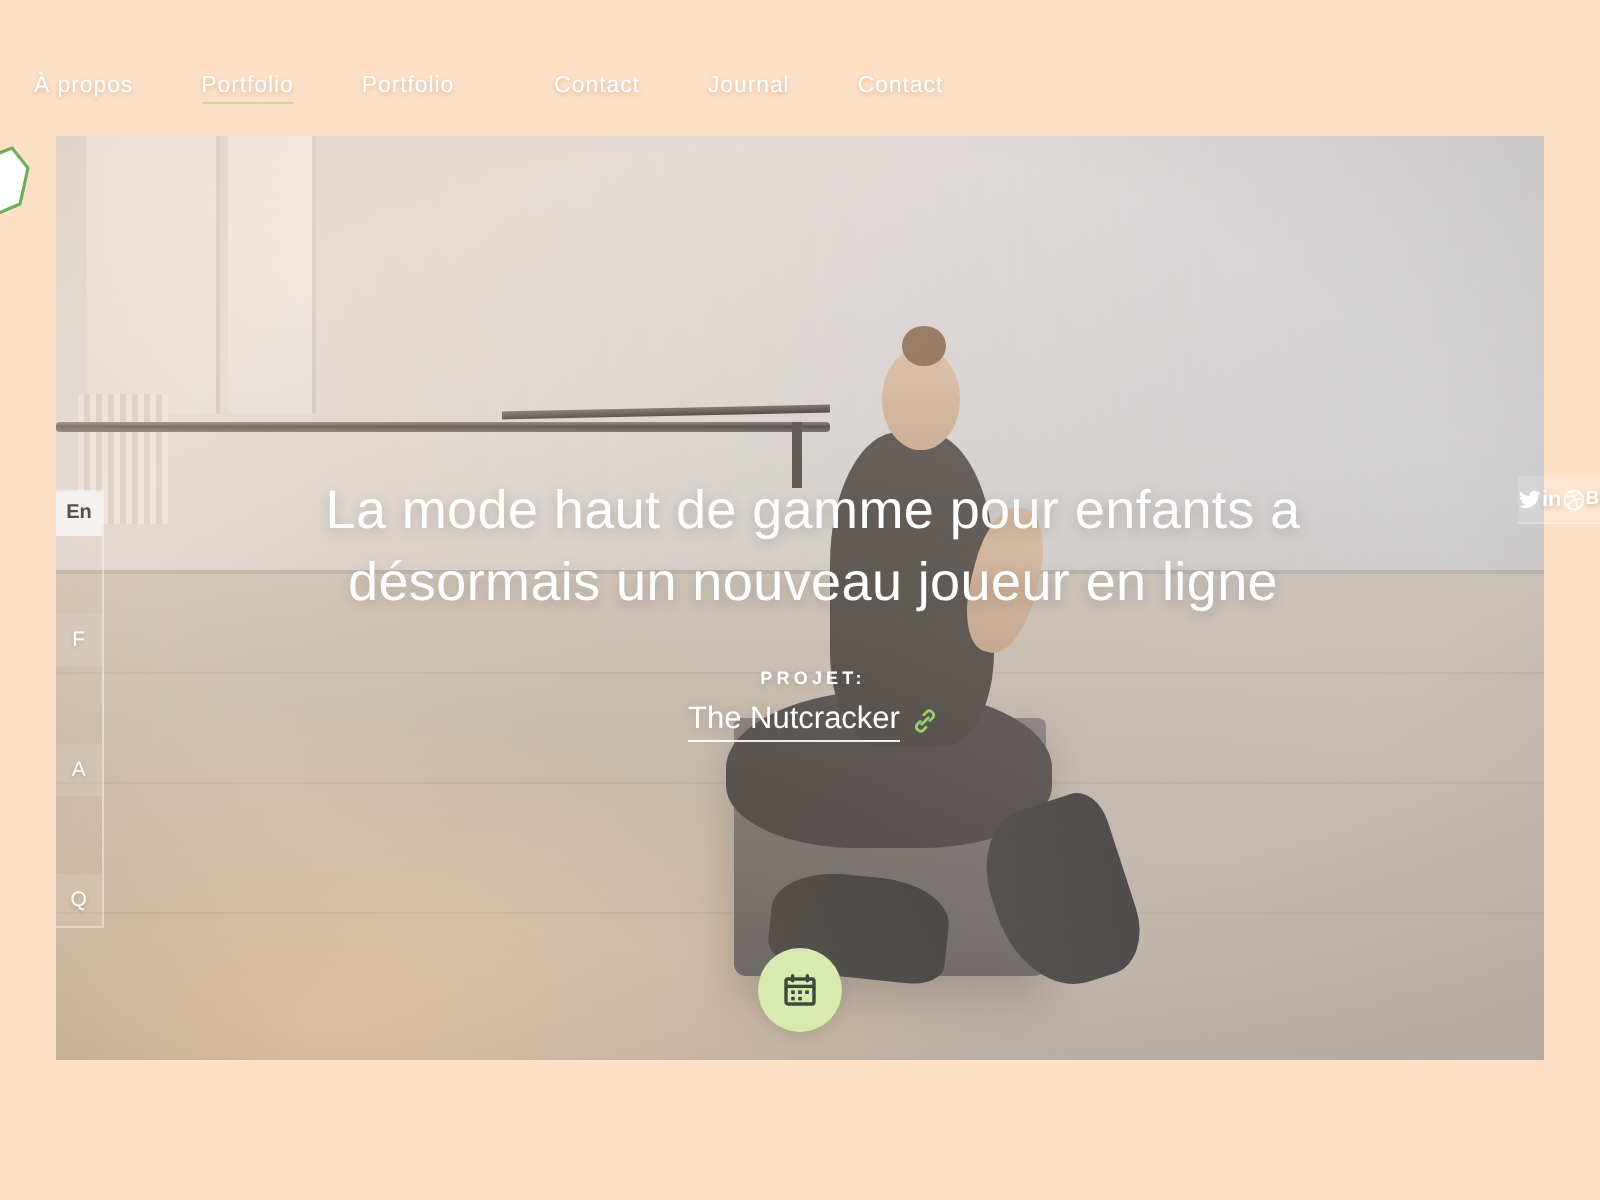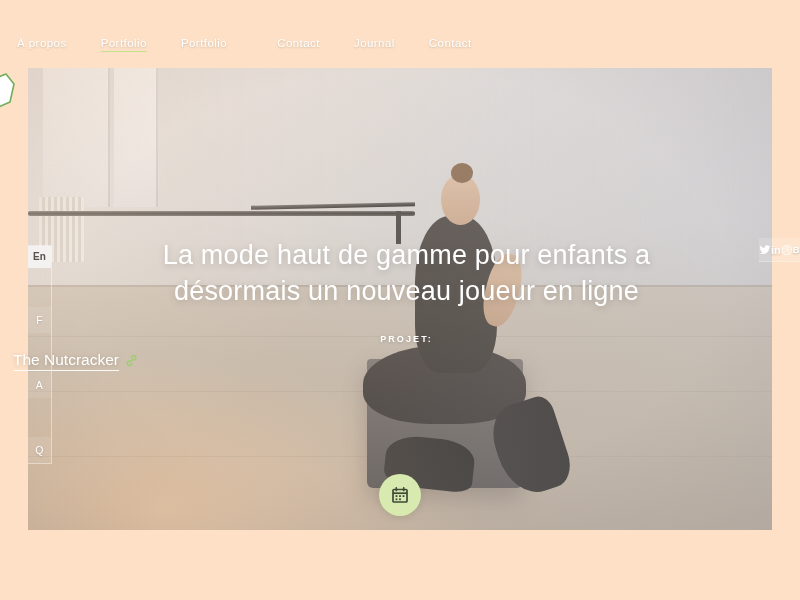--- a/index.html
+++ b/index.html
@@ -295,20 +295,21 @@
     color: #ffffff;
     font-size: 9px;
     font-weight: bold;
     letter-spacing: 2.1px;
     text-shadow: 0 1px 3px rgba(100,92,86,0.35);
   }
   .project-link-row {
     margin-top: 7px;
     display: flex;
     align-items: center;
+    justify-content: center;
     gap: 6px;
   }
   .project-link {
     color: #ffffff;
     font-size: 15.5px;
     text-decoration: none;
     border-bottom: 1px solid rgba(255,255,255,0.9);
     padding-bottom: 1px;
     text-shadow: 0 1px 4px rgba(100,92,86,0.32);
     cursor: pointer;

